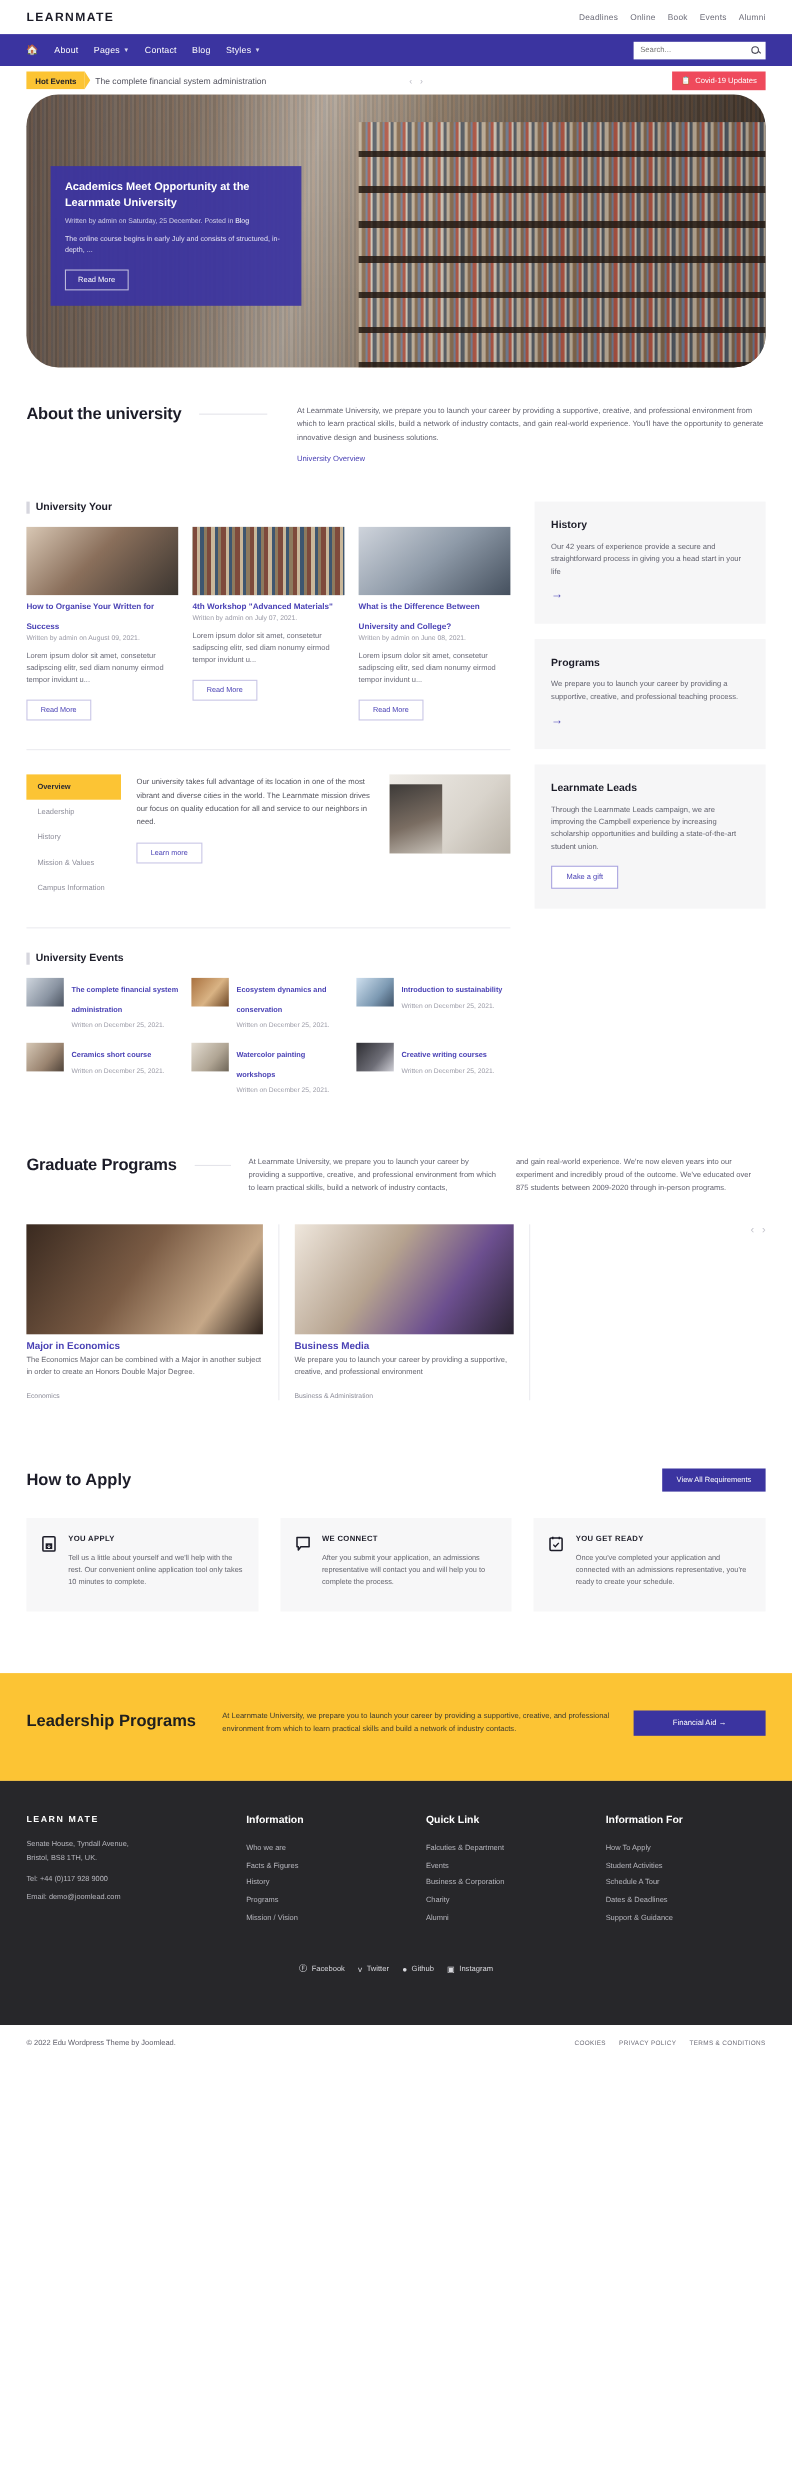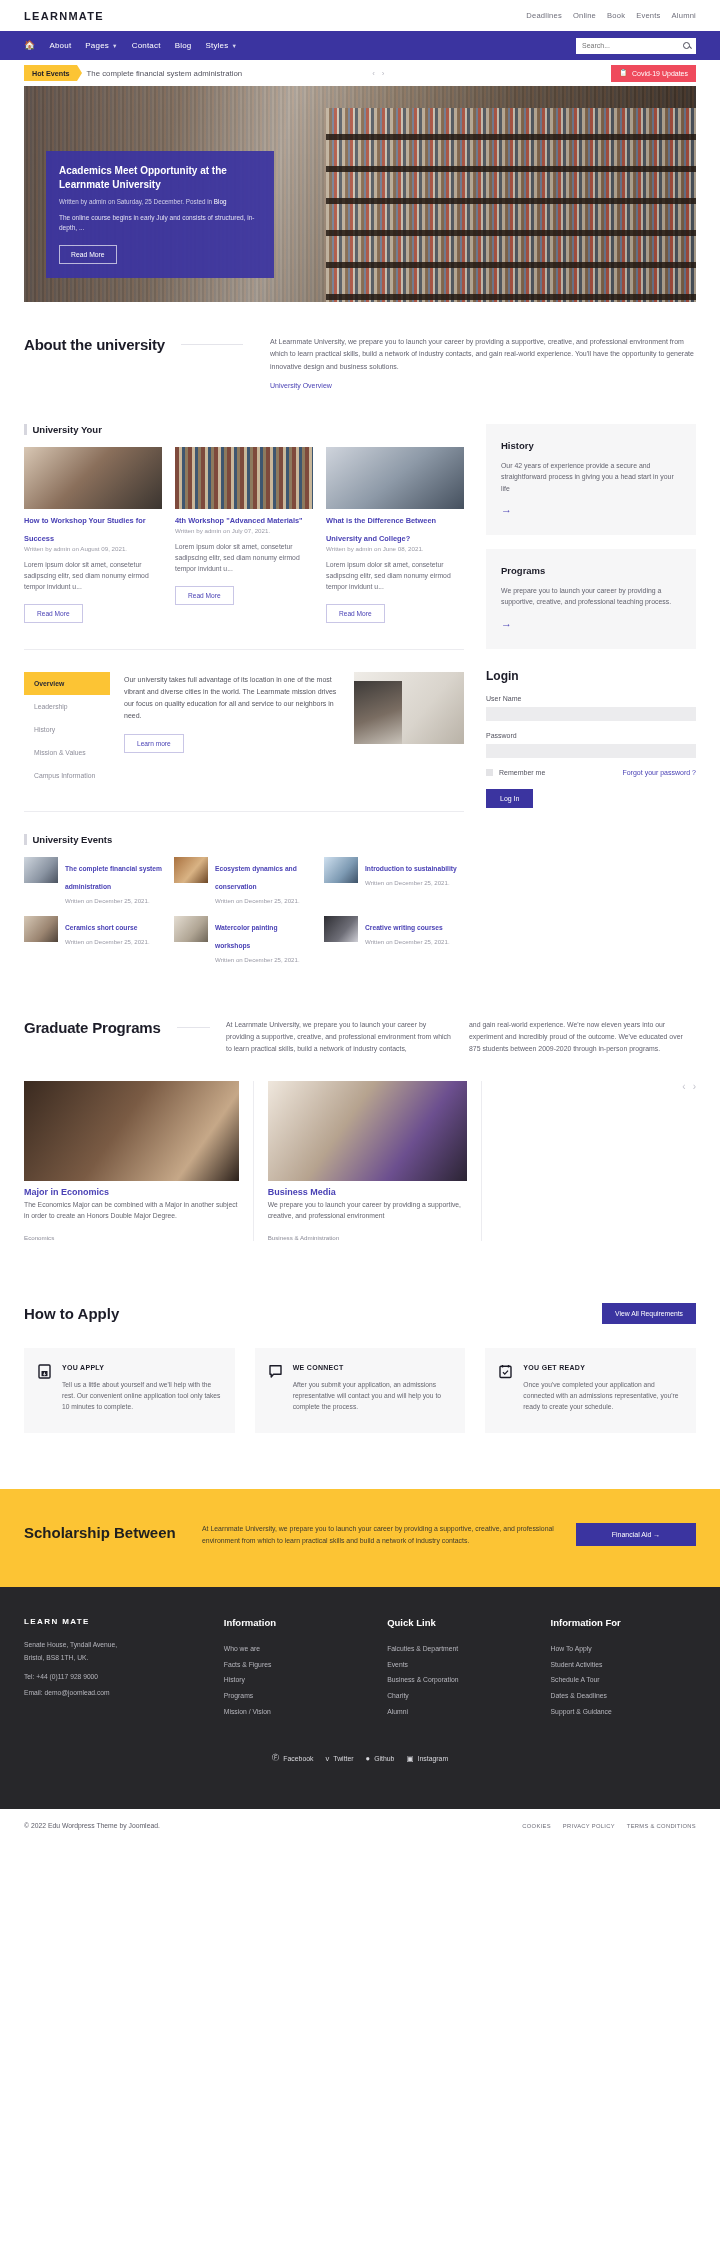--- a/index.html
+++ b/index.html
@@ -86,22 +86,23 @@
   .hot-mid { display: flex; align-items: center; gap: 7px; margin-left: 120px; }
   .arrw { font-size: 8px; color: #b8b8c2; }
   .covid {
     background: #ef4a5c; color: #fff; font-size: 7px; padding: 4.5px 8px;
     display: flex; align-items: center; gap: 4px;
   }
   .cov-ic { font-size: 7px; }
 
   
   .hero {
-    height: 216px; margin: 0 24px; position: relative; overflow: hidden;
+    height: 248px; margin: 0 24px; position: relative; overflow: hidden;
     background: linear-gradient(100deg,#6a5a50 0%,#8e7c6c 22%,#c9bcae 38%,#9e8c78 52%,#6b5a4a 70%,#3b2f26 100%);
+    border-radius: 29px;
   }
   .hero-shelf {
     position:absolute; inset:0;
     background:
       repeating-linear-gradient(90deg, rgba(255,255,255,.08) 0px, rgba(255,255,255,.08) 2px, rgba(0,0,0,.12) 2px, rgba(0,0,0,.12) 4px,
         rgba(190,120,80,.18) 4px, rgba(190,120,80,.18) 6px, rgba(60,90,130,.16) 6px, rgba(60,90,130,.16) 8px),
       linear-gradient(180deg, rgba(0,0,0,.18), rgba(0,0,0,.35));
     opacity: .55;
   }
   .hero-shelf2 {
@@ -346,21 +347,21 @@
   <div>
 
     <div class="block-title">
       <span class="bar"></span>
       <h3>University Your</h3>
     </div>
 
     <div class="news-grid">
       <div>
         <div class="news-img ni1"></div>
-        <a class="news-h">How to Workshop Your Studies for Success</a>
+        <a class="news-h">How to Organise Your Written for Success</a>
         <div class="news-meta">Written by admin on August 09, 2021.</div>
         <div class="news-p">Lorem ipsum dolor sit amet, consetetur sadipscing elitr, sed diam nonumy eirmod tempor invidunt u...</div>
         <a class="btn-outline">Read More</a>
       </div>
       <div>
         <div class="news-img ni2"></div>
         <a class="news-h">4th Workshop "Advanced Materials"</a>
         <div class="news-meta">Written by admin on July 07, 2021.</div>
         <div class="news-p">Lorem ipsum dolor sit amet, consetetur sadipscing elitr, sed diam nonumy eirmod tempor invidunt u...</div>
         <a class="btn-outline">Read More</a>
@@ -437,36 +438,26 @@
     <div class="side-card">
       <h4>History</h4>
       <p>Our 42 years of experience provide a secure and straightforward process in giving you a head start in your life</p>
       <a class="side-arrow">→</a>
     </div>
     <div class="side-card">
       <h4>Programs</h4>
       <p>We prepare you to launch your career by providing a supportive, creative, and professional teaching process.</p>
       <a class="side-arrow">→</a>
     </div>
-
-    <div class="login" style="margin-top:20px;">
-      <h4>Login</h4>
-      <label>User Name</label>
-      <input class="fld" value="" style="">
-      <label>Password</label>
-      <input class="fld" type="password" value="" style="">
-      <div class="login-row">
-        <span class="rem">
-          <span class="cbx"></span>
-          <span>Remember me</span>
-        </span>
-        <a class="fgt">Forgot your password ?</a>
-      </div>
-      <button class="btn-solid">Log In</button>
-    </div>
+    <div class="side-card">
+      <h4>Learnmate Leads</h4>
+      <p>Through the Learnmate Leads campaign, we are improving the Campbell experience by increasing scholarship opportunities and building a state-of-the-art student union.</p>
+      <a class="side-btn">Make a gift</a>
+    </div>
+
   </div>
 </div>
 
 <div class="wrap-wide" style="margin-top:54px;">
   <div class="pg-intro">
     <div class="sec-head">
       <h2>Graduate Programs</h2>
       <span class="sec-rule" style="width:48px;"></span>
     </div>
     <div class="pg-col">At Learnmate University, we prepare you to launch your career by providing a supportive, creative, and professional environment from which to learn practical skills, build a network of industry contacts,</div>
@@ -536,21 +527,21 @@
       <div>
         <div class="apply-t">YOU GET READY</div>
         <div class="apply-p">Once you've completed your application and connected with an admissions representative, you're ready to create your schedule.</div>
       </div>
     </div>
   </div>
 </div>
 
 <div class="scholar" style="margin-top:56px;">
   <div class="scholar-in">
-    <h2>Scholarship Between</h2>
+    <h2>Leadership Programs</h2>
     <p>At Learnmate University, we prepare you to launch your career by providing a supportive, creative, and professional environment from which to learn practical skills and build a network of industry contacts.</p>
     <a class="btn-fin">Financial Aid →</a>
   </div>
 </div>
 
 <div class="footer">
   <div class="foot-grid">
     <div>
       <div class="foot-brand">LEARN MATE</div>
       <div class="foot-addr">

